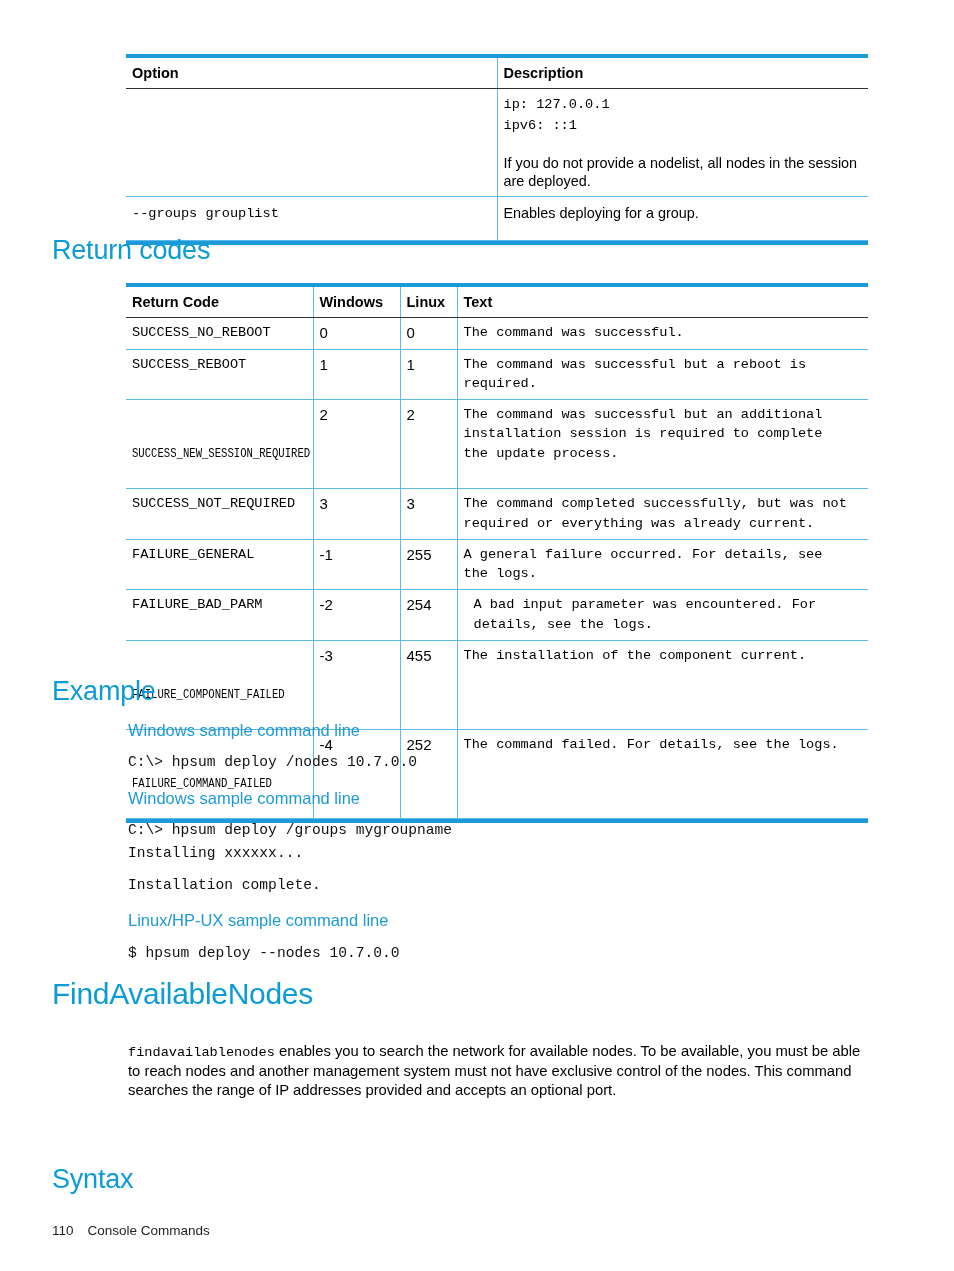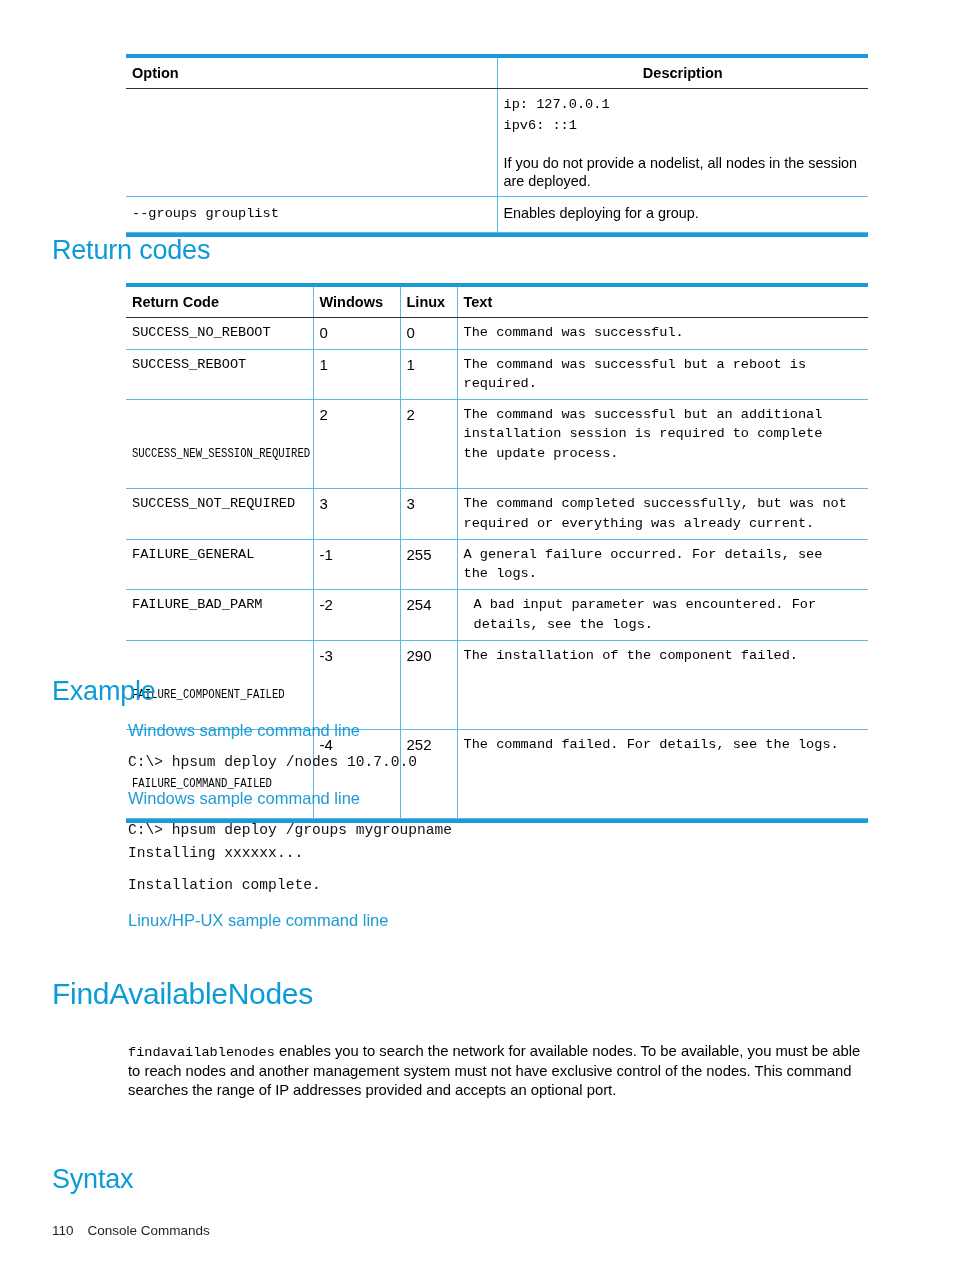--- a/index.html
+++ b/index.html
@@ -153,34 +153,34 @@
 
   <div class="abs tbl-wrap" style="left:126px; top:54px; width:742px;">
     <table class="doc-table" style="width:742px;">
       <colgroup>
         <col style="width:371px;">
         <col style="width:371px;">
       </colgroup>
       <thead>
         <tr>
           <th style="border-left:none;">Option</th>
-          <th style="border-right:none;text-align:center;">Description</th>
+          <th style="border-right:none;">Description</th>
         </tr>
       </thead>
       <tbody>
         <tr style="height:94px;">
           <td class="cell-mono" style="border-left:none;"></td>
           <td class="mixed-desc" style="border-right:none;">
             <span class="m">ip: 127.0.0.1</span>
             <span class="m">ipv6: ::1</span>
             <span class="s">If you do not provide a nodelist, all nodes in the session are deployed.</span>
           </td>
         </tr>
         <tr>
-          <td class="cell-mono" style="border-left:none; padding-top:7px; padding-bottom:8px;">--groups grouplist</td>
+          <td class="cell-mono" style="border-left:none; padding-top:7px; padding-bottom:16px;">--groups grouplist</td>
           <td class="cell-sans" style="border-right:none; padding-top:7px; padding-bottom:8px;">Enables deploying for a group.</td>
         </tr>
       </tbody>
     </table>
   </div>
 
   <h1 class="abs section-h1" style="left:52px; top:236px;">Return codes</h1>
 
   <div class="abs tbl-wrap" style="left:126px; top:283px; width:742px;">
     <table class="doc-table" style="width:742px;">
@@ -248,22 +248,22 @@
           <td class="cell-num">254</td>
           <td class="cell-mono" style="border-right:none;padding-left:16px;">A bad input parameter was encountered. For
 details, see the logs.</td>
         </tr>
 
         <tr>
           <td class="cell-mono" style="border-left:none;margin-left:13px;">
             <span class="squeeze">FAILURE_COMPONENT_FAILED</span>
           </td>
           <td class="cell-num">-3</td>
-          <td class="cell-num">290</td>
-          <td class="cell-mono" style="border-right:none;">The installation of the component failed.</td>
+          <td class="cell-num">455</td>
+          <td class="cell-mono" style="border-right:none;">The installation of the component current.</td>
         </tr>
 
         <tr>
           <td class="cell-mono" style="border-left:none;">
             <span class="squeeze">FAILURE_COMMAND_FAILED</span>
           </td>
           <td class="cell-num">-4</td>
           <td class="cell-num">252</td>
           <td class="cell-mono" style="border-right:none;">The command failed. For details, see the logs.</td>
         </tr>
@@ -276,20 +276,21 @@
 
   <h3 class="abs section-h3" style="left:128px; top:721px;">Windows sample command line</h3>
   <div class="abs cmd-line" style="left:128px; top:751px;">C:\&gt; hpsum deploy /nodes 10.7.0.0</div>
 
   <h3 class="abs section-h3" style="left:128px; top:789px;">Windows sample command line</h3>
   <div class="abs cmd-line" style="left:128px; top:819px;text-align:right;">C:\&gt; hpsum deploy /groups mygroupname</div>
   <div class="abs cmd-line" style="left:128px; top:842px;">Installing xxxxxx...</div>
   <div class="abs cmd-line" style="left:128px; top:874px;">Installation complete.</div>
 
   <h3 class="abs section-h3" style="left:128px; top:911px;">Linux/HP-UX sample command line</h3>
+  <div class="abs cmd-line" style="left:128px; top:942px;">$ hpsum deploy --nodes 10.7.0.0</div>
 
   <h1 class="abs" style="left:52px; top:977px; font-size:30px; font-weight:400; color:#0b9bd7; margin:0; letter-spacing:-0.3px; font-family:'Liberation Sans',sans-serif;">FindAvailableNodes</h1>
 
 
   <div class="abs body-text" style="left:128px; top:1042px; width:748px; text-align:left;"><span class="mono-inline">findavailablenodes</span><span> enables you to search the network for available nodes. To be available, you must be able to reach nodes and another management system must not have exclusive control of the nodes. This command searches the range of IP addresses provided and accepts an optional port.</span></div>
 
   <h1 class="abs section-h1" style="left:52px; top:1129px;margin-top:36px;">Syntax</h1>
 
 
   <div class="abs footer" style="left:52px; top:1223px;">

